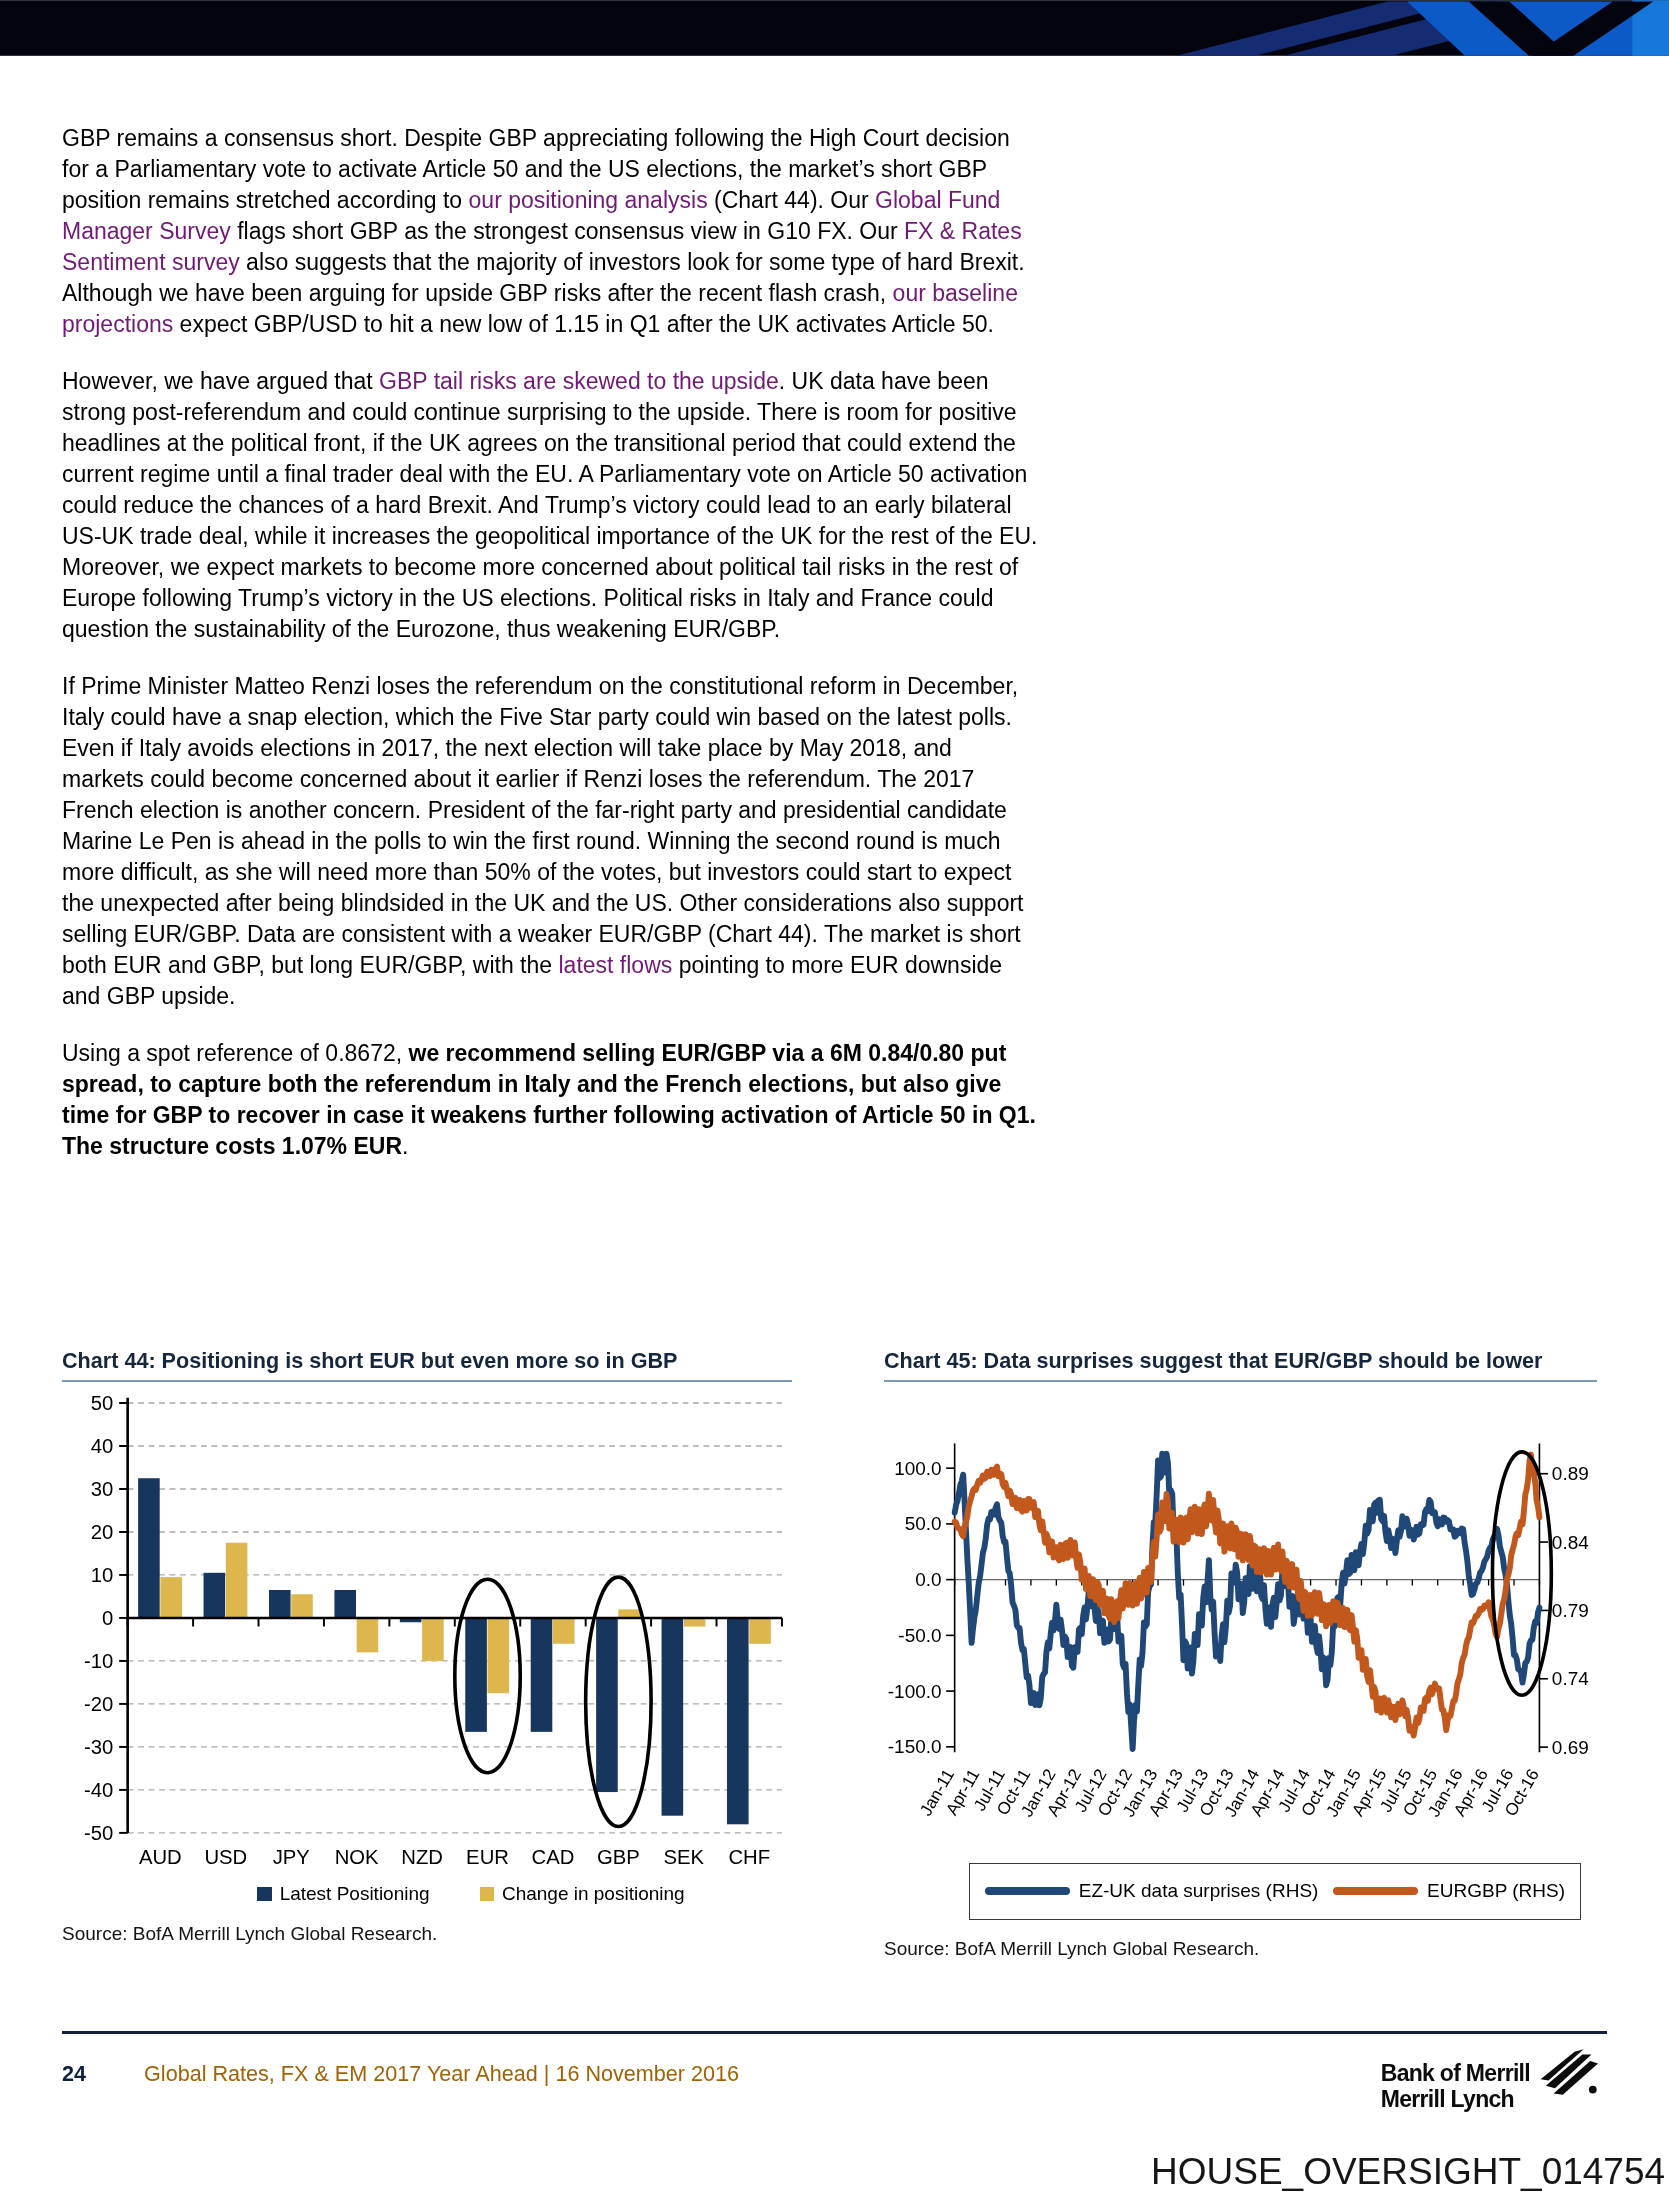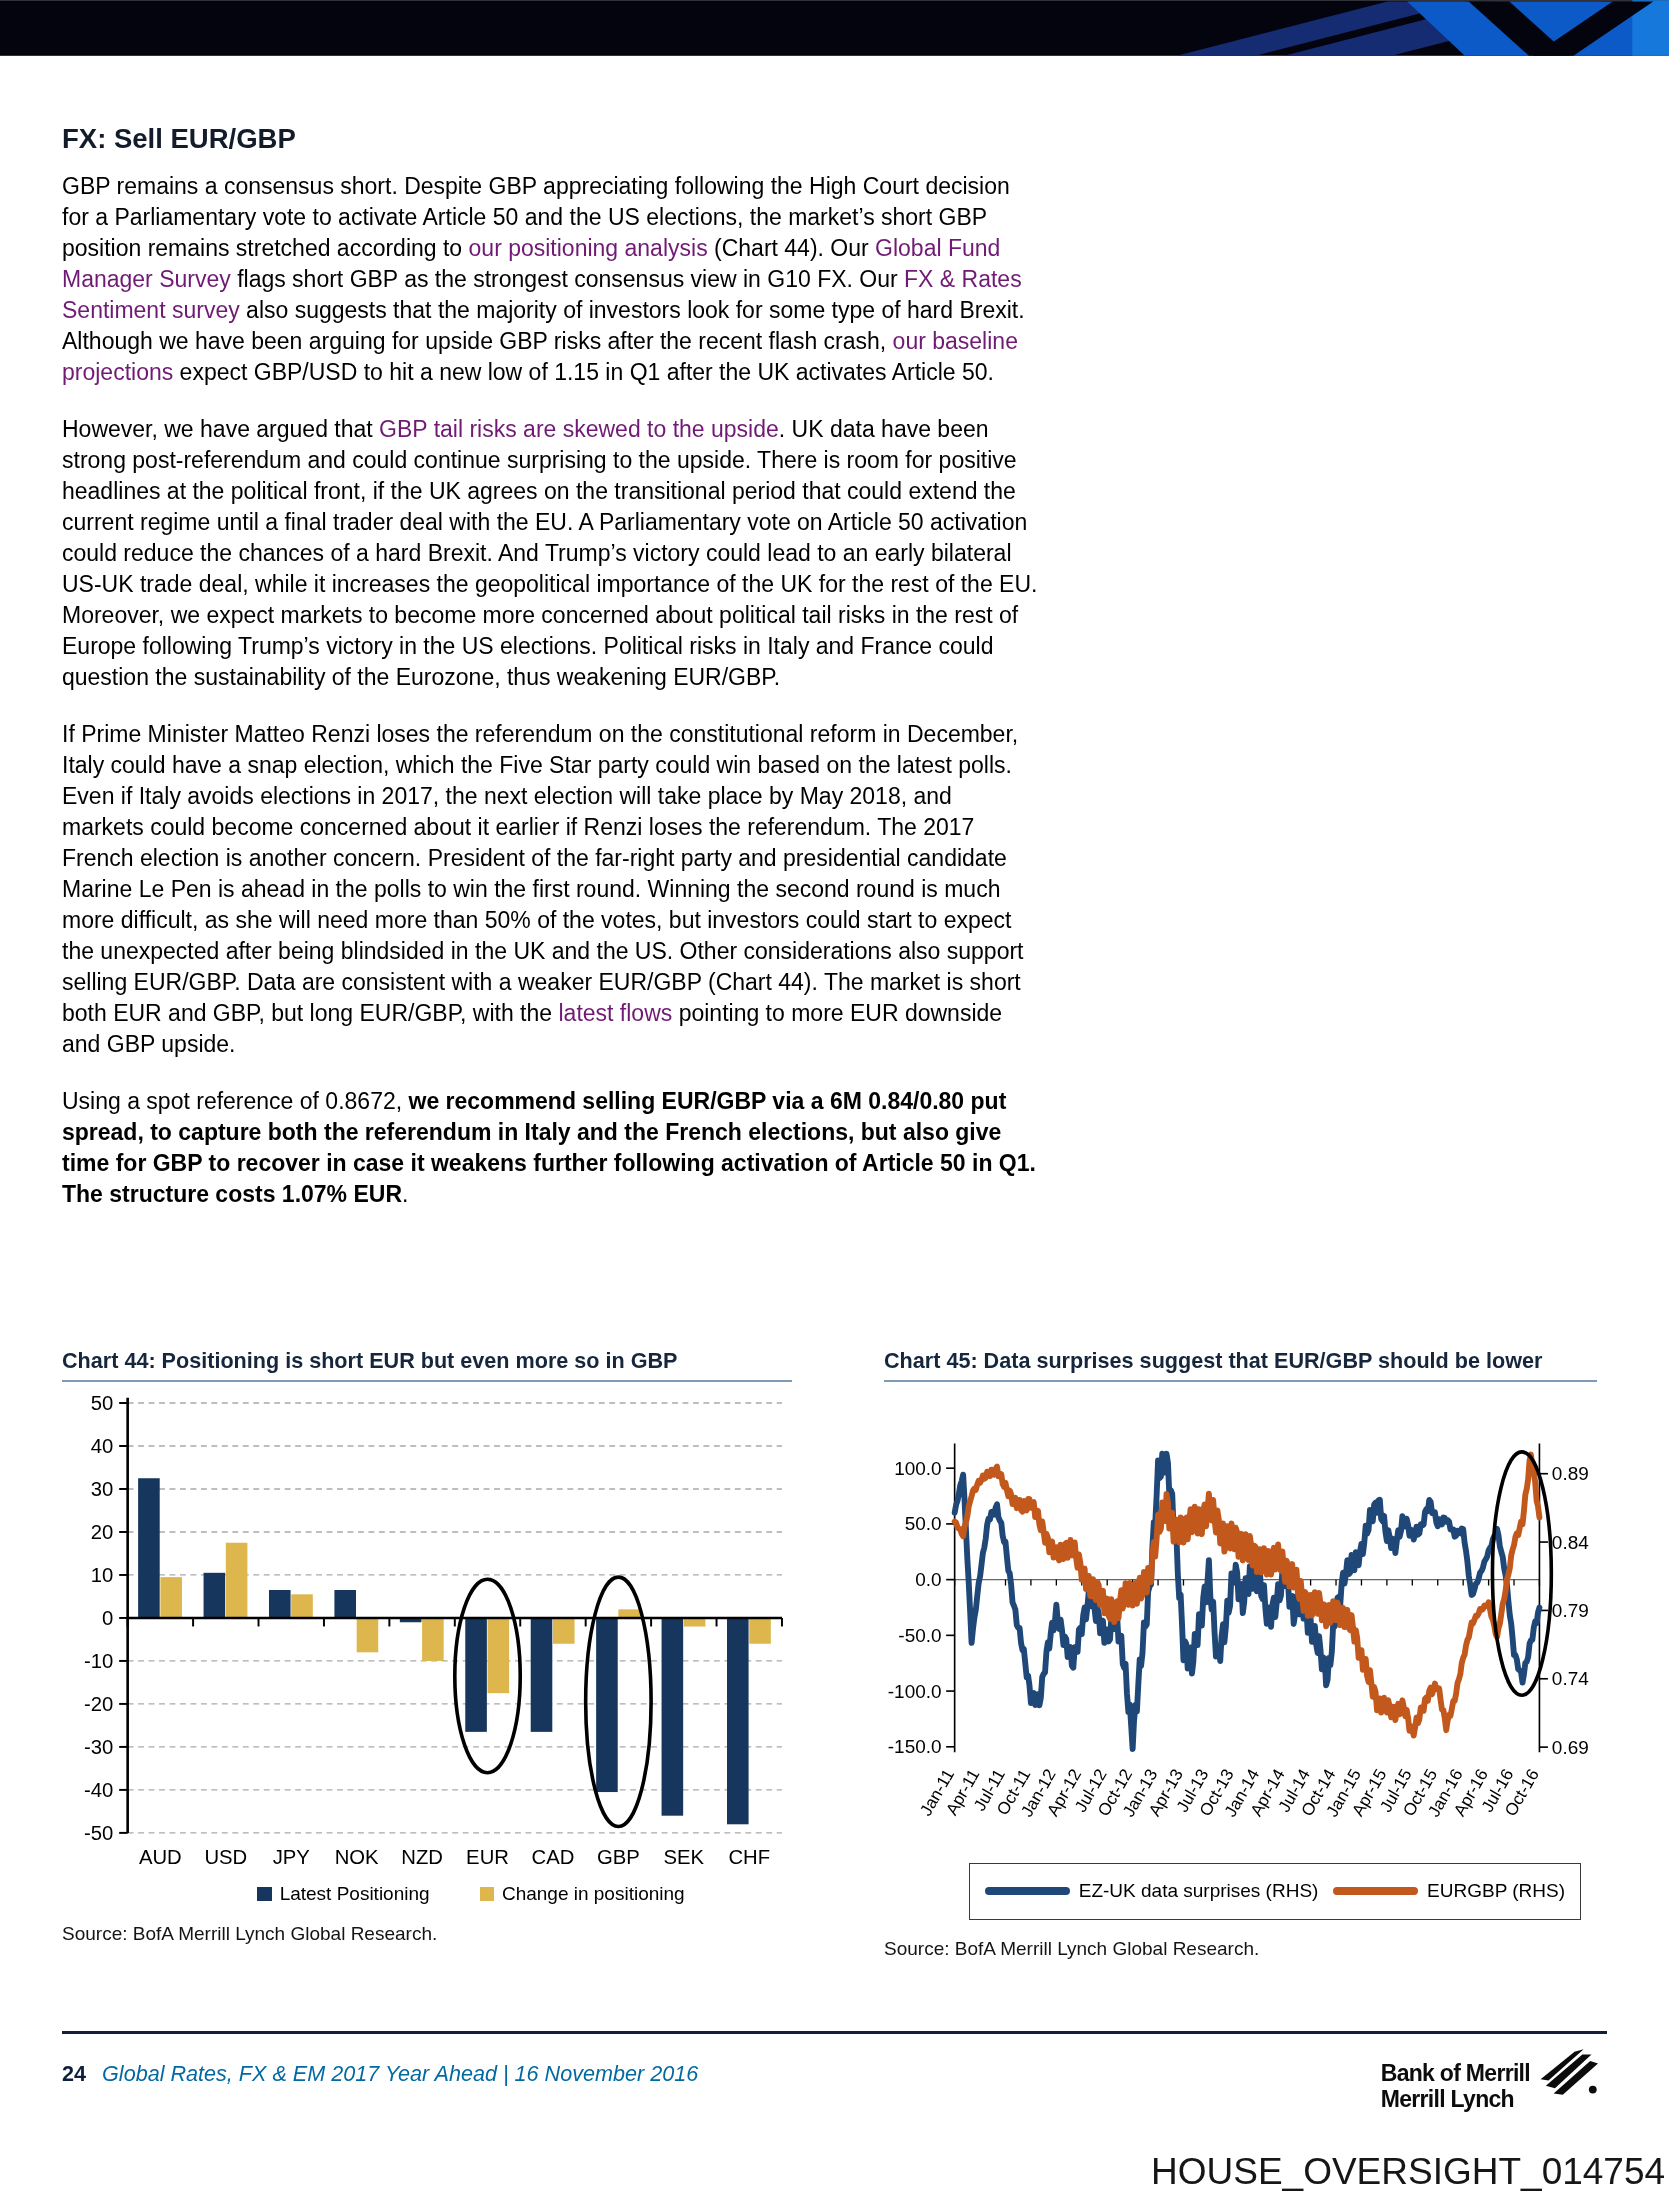--- a/index.html
+++ b/index.html
@@ -25,21 +25,21 @@
   .legend-item{display:flex;align-items:center;}
   .sw{display:inline-block;width:14.4px;height:14.4px;margin-right:7.9px;}
   .legend45{border:1.3px solid #3a3a3a;margin:17px 16.4px 0 85px;height:55px;display:flex;
             align-items:center;justify-content:space-evenly;font-size:19px;}
   .lsw{display:inline-block;width:85px;height:7.9px;border-radius:3.9px;margin-right:9.2px;}
   .source{font-size:19px;margin-top:18.3px;color:#141414;}
   .footer-rule{position:absolute;left:62px;top:2031px;width:1545px;height:2.6px;background:#131f38;}
   .footer{position:absolute;left:62px;top:2061px;width:1545px;display:flex;
           align-items:flex-start;font-size:21.6px;}
   .pagenum{font-weight:bold;color:#0e1f3d;text-align:right;}
-  .doctitle{margin-left:16px;color:#0369a1;font-style:italic;}
+  .doctitle{margin-left:58px;color:#a16207;}
   .brand{margin-left:auto;position:relative;padding-right:77px;text-align:left;line-height:1.12;}
   .brand .b1,.brand .b2{display:block;font-weight:bold;font-size:23px;letter-spacing:-0.7px;color:#0c0c0c;}
   .brand .flag{position:absolute;right:9.2px;top:-11.8px;}
   .watermark{position:absolute;top:2151px;right:3.9px;font-size:37px;color:#161616;letter-spacing:0;}
 </style>
 </head>
 <body>
 
 <div class="page">
 
@@ -49,21 +49,20 @@
       <polygon points="1798,85 2120,2 2240,2 1918,85" fill="#152c72"></polygon>
       <polygon points="1962,85 2284,2 2448,2 2126,85" fill="#152c72"></polygon>
       <polygon points="2150,2 2552,2 2552,85 2238,85" fill="#0b5ac8"></polygon>
       <rect x="2494" y="0" width="56" height="85" fill="#1778dc"></rect>
       <polygon points="2244,2 2306,2 2398,85 2336,85" fill="#04040f"></polygon>
       <polygon points="2464,2 2526,2 2404,85 2342,85" fill="#04040f"></polygon>
     </svg>
   </div>
 
   <div class="content">
-    <h1>FX: Sell EUR/GBP</h1>
     <div id="paragraphs">
         <p><span>GBP remains a consensus short. Despite GBP appreciating following the High Court decision for a Parliamentary vote to activate Article 50 and the US elections, the market’s short GBP position remains stretched according to </span><span class="r-link">our positioning analysis</span><span> (Chart 44). Our </span><span class="r-link">Global Fund Manager Survey</span><span> flags short GBP as the strongest consensus view in G10 FX. Our </span><span class="r-link">FX &amp; Rates Sentiment survey</span><span> also suggests that the majority of investors look for some type of hard Brexit. Although we have been arguing for upside GBP risks after the recent flash crash, </span><span class="r-link">our baseline projections</span><span> expect GBP/USD to hit a new low of 1.15 in Q1 after the UK activates Article 50.</span></p>
         <p><span>However, we have argued that </span><span class="r-link">GBP tail risks are skewed to the upside</span><span>. UK data have been strong post-referendum and could continue surprising to the upside. There is room for positive headlines at the political front, if the UK agrees on the transitional period that could extend the current regime until a final trader deal with the EU. A Parliamentary vote on Article 50 activation could reduce the chances of a hard Brexit. And Trump’s victory could lead to an early bilateral US-UK trade deal, while it increases the geopolitical importance of the UK for the rest of the EU. Moreover, we expect markets to become more concerned about political tail risks in the rest of Europe following Trump’s victory in the US elections. Political risks in Italy and France could question the sustainability of the Eurozone, thus weakening EUR/GBP.</span></p>
         <p><span>If Prime Minister Matteo Renzi loses the referendum on the constitutional reform in December, Italy could have a snap election, which the Five Star party could win based on the latest polls. Even if Italy avoids elections in 2017, the next election will take place by May 2018, and markets could become concerned about it earlier if Renzi loses the referendum. The 2017 French election is another concern. President of the far-right party and presidential candidate Marine Le Pen is ahead in the polls to win the first round. Winning the second round is much more difficult, as she will need more than 50% of the votes, but investors could start to expect the unexpected after being blindsided in the UK and the US. Other considerations also support selling EUR/GBP. Data are consistent with a weaker EUR/GBP (Chart 44). The market is short both EUR and GBP, but long EUR/GBP, with the </span><span class="r-link">latest flows</span><span> pointing to more EUR downside and GBP upside.</span></p>
         <p><span>Using a spot reference of 0.8672, </span><span class="r-bold">we recommend selling EUR/GBP via a 6M 0.84/0.80 put spread, to capture both the referendum in Italy and the French elections, but also give time for GBP to recover in case it weakens further following activation of Article 50 in Q1. The structure costs 1.07% EUR</span><span>.</span></p>
       </div>
   </div>
 
   <div class="charts-row">
 

